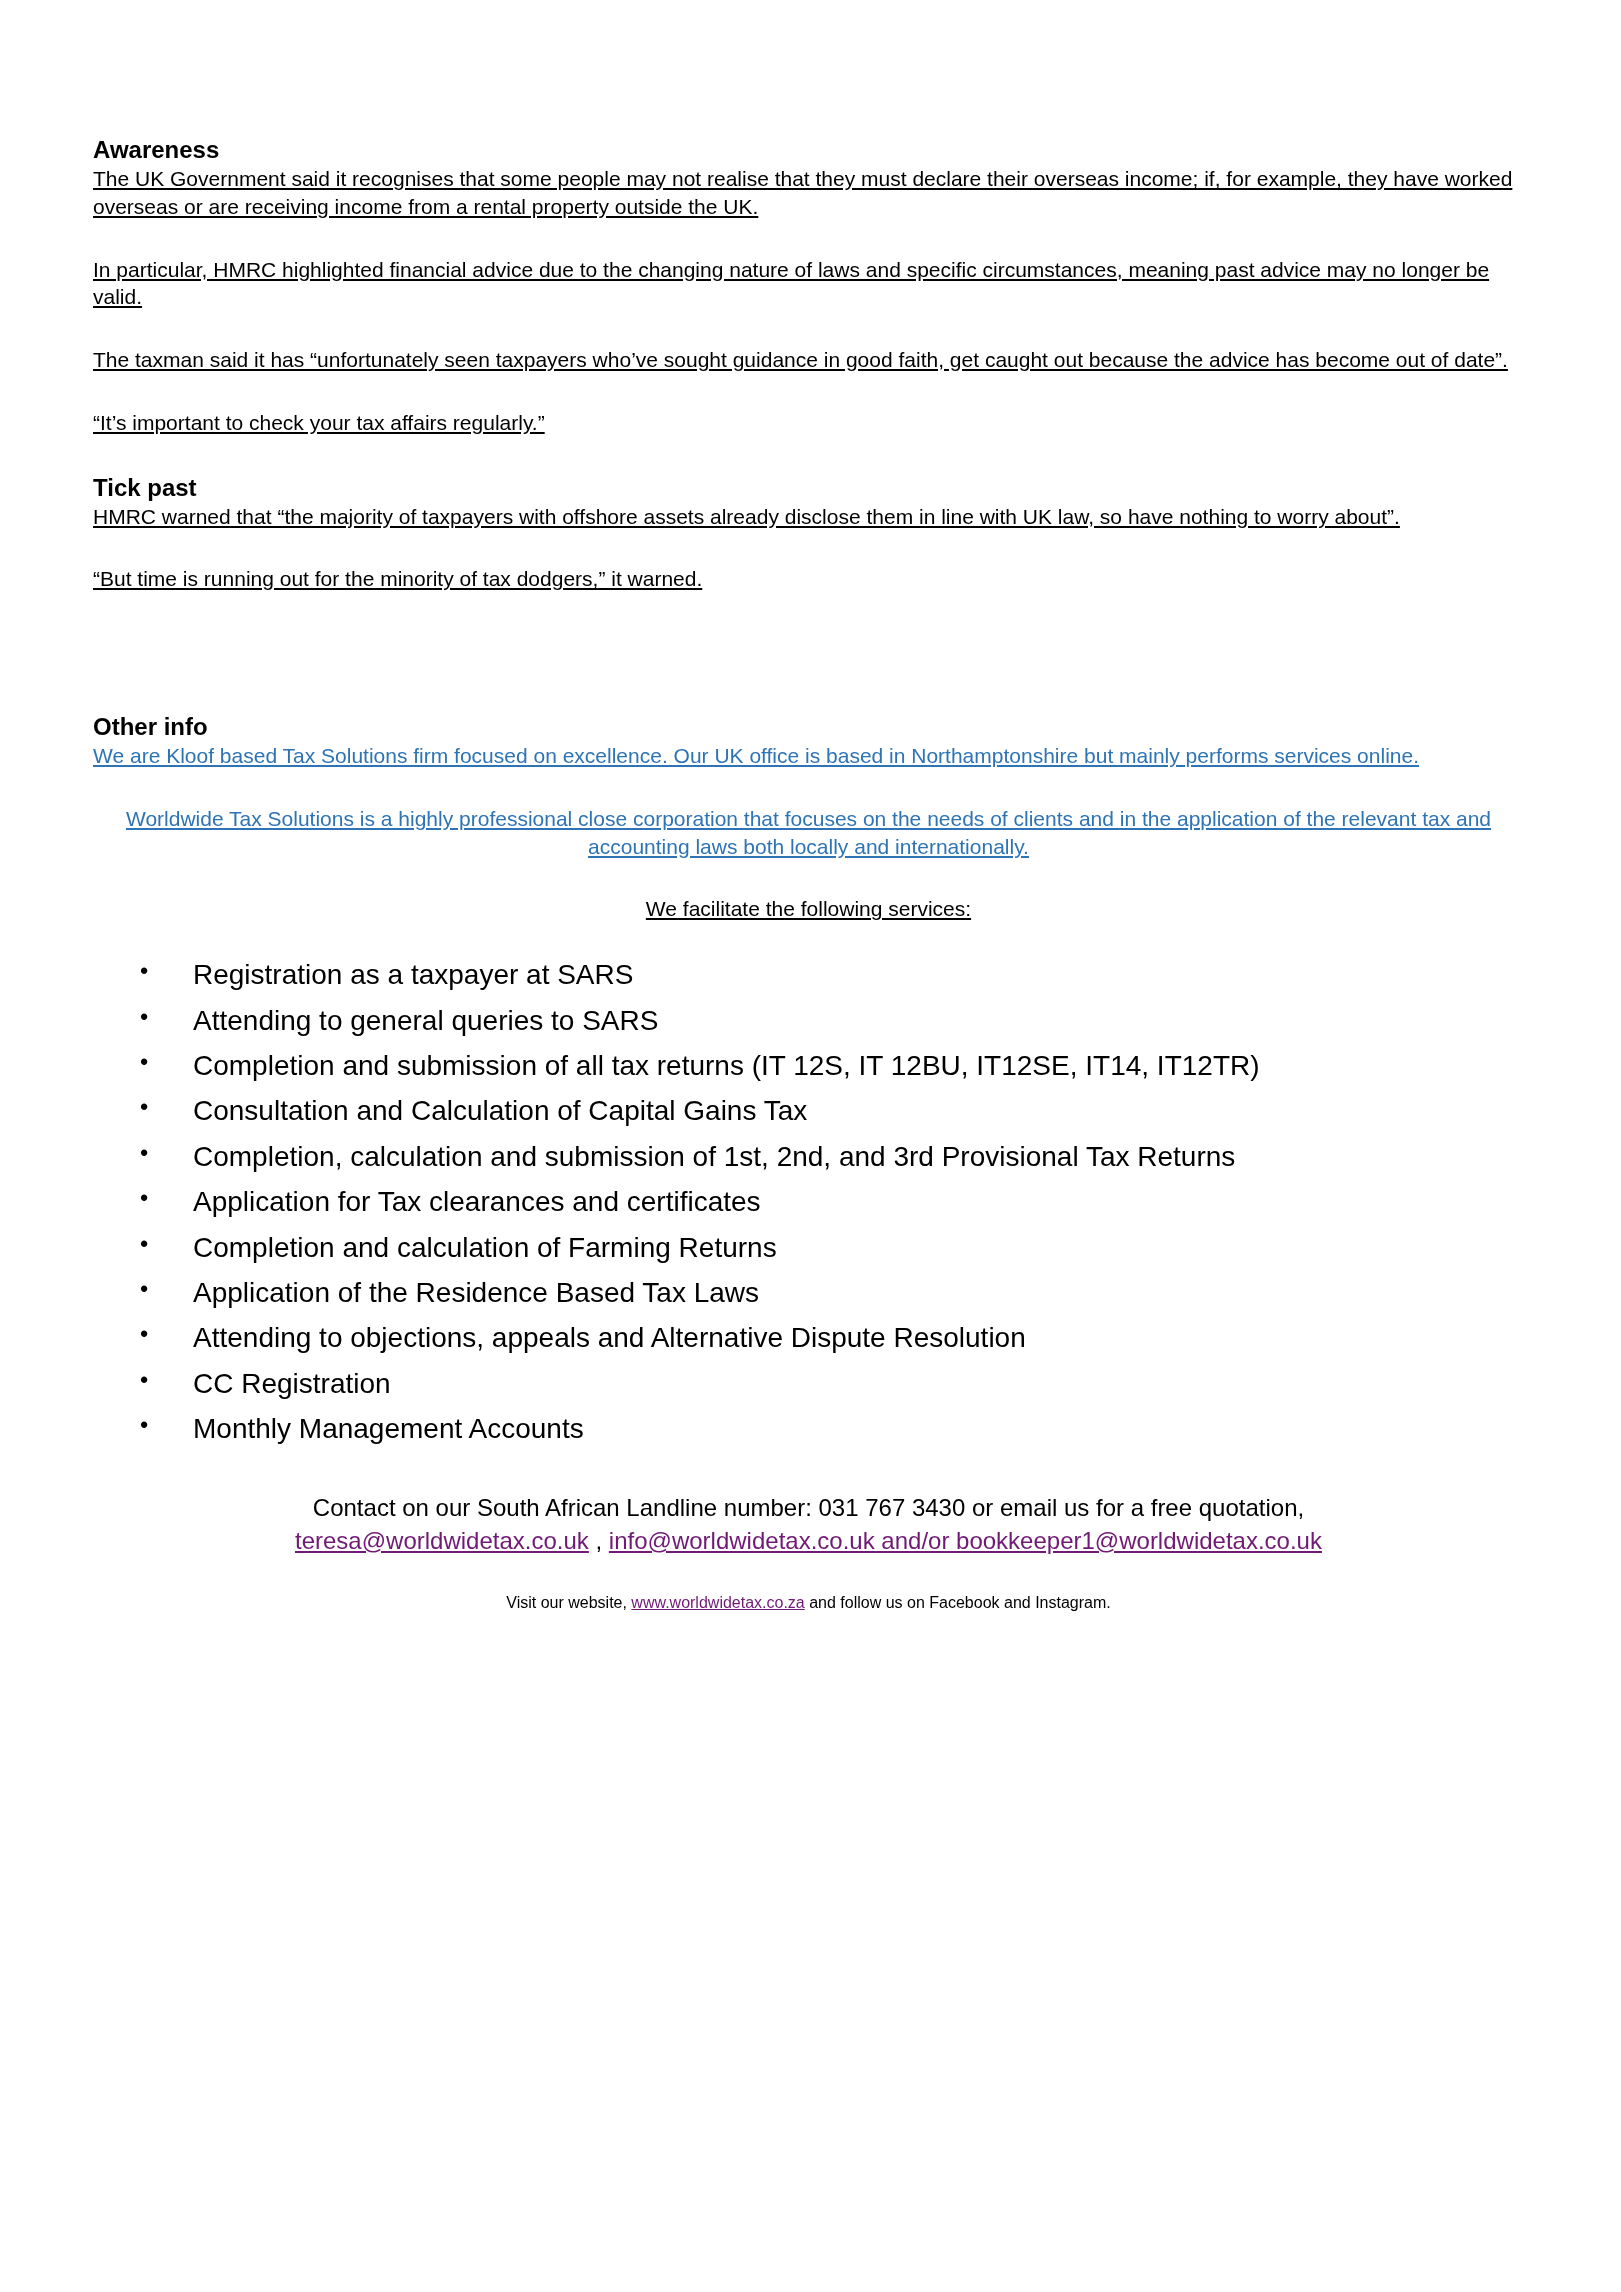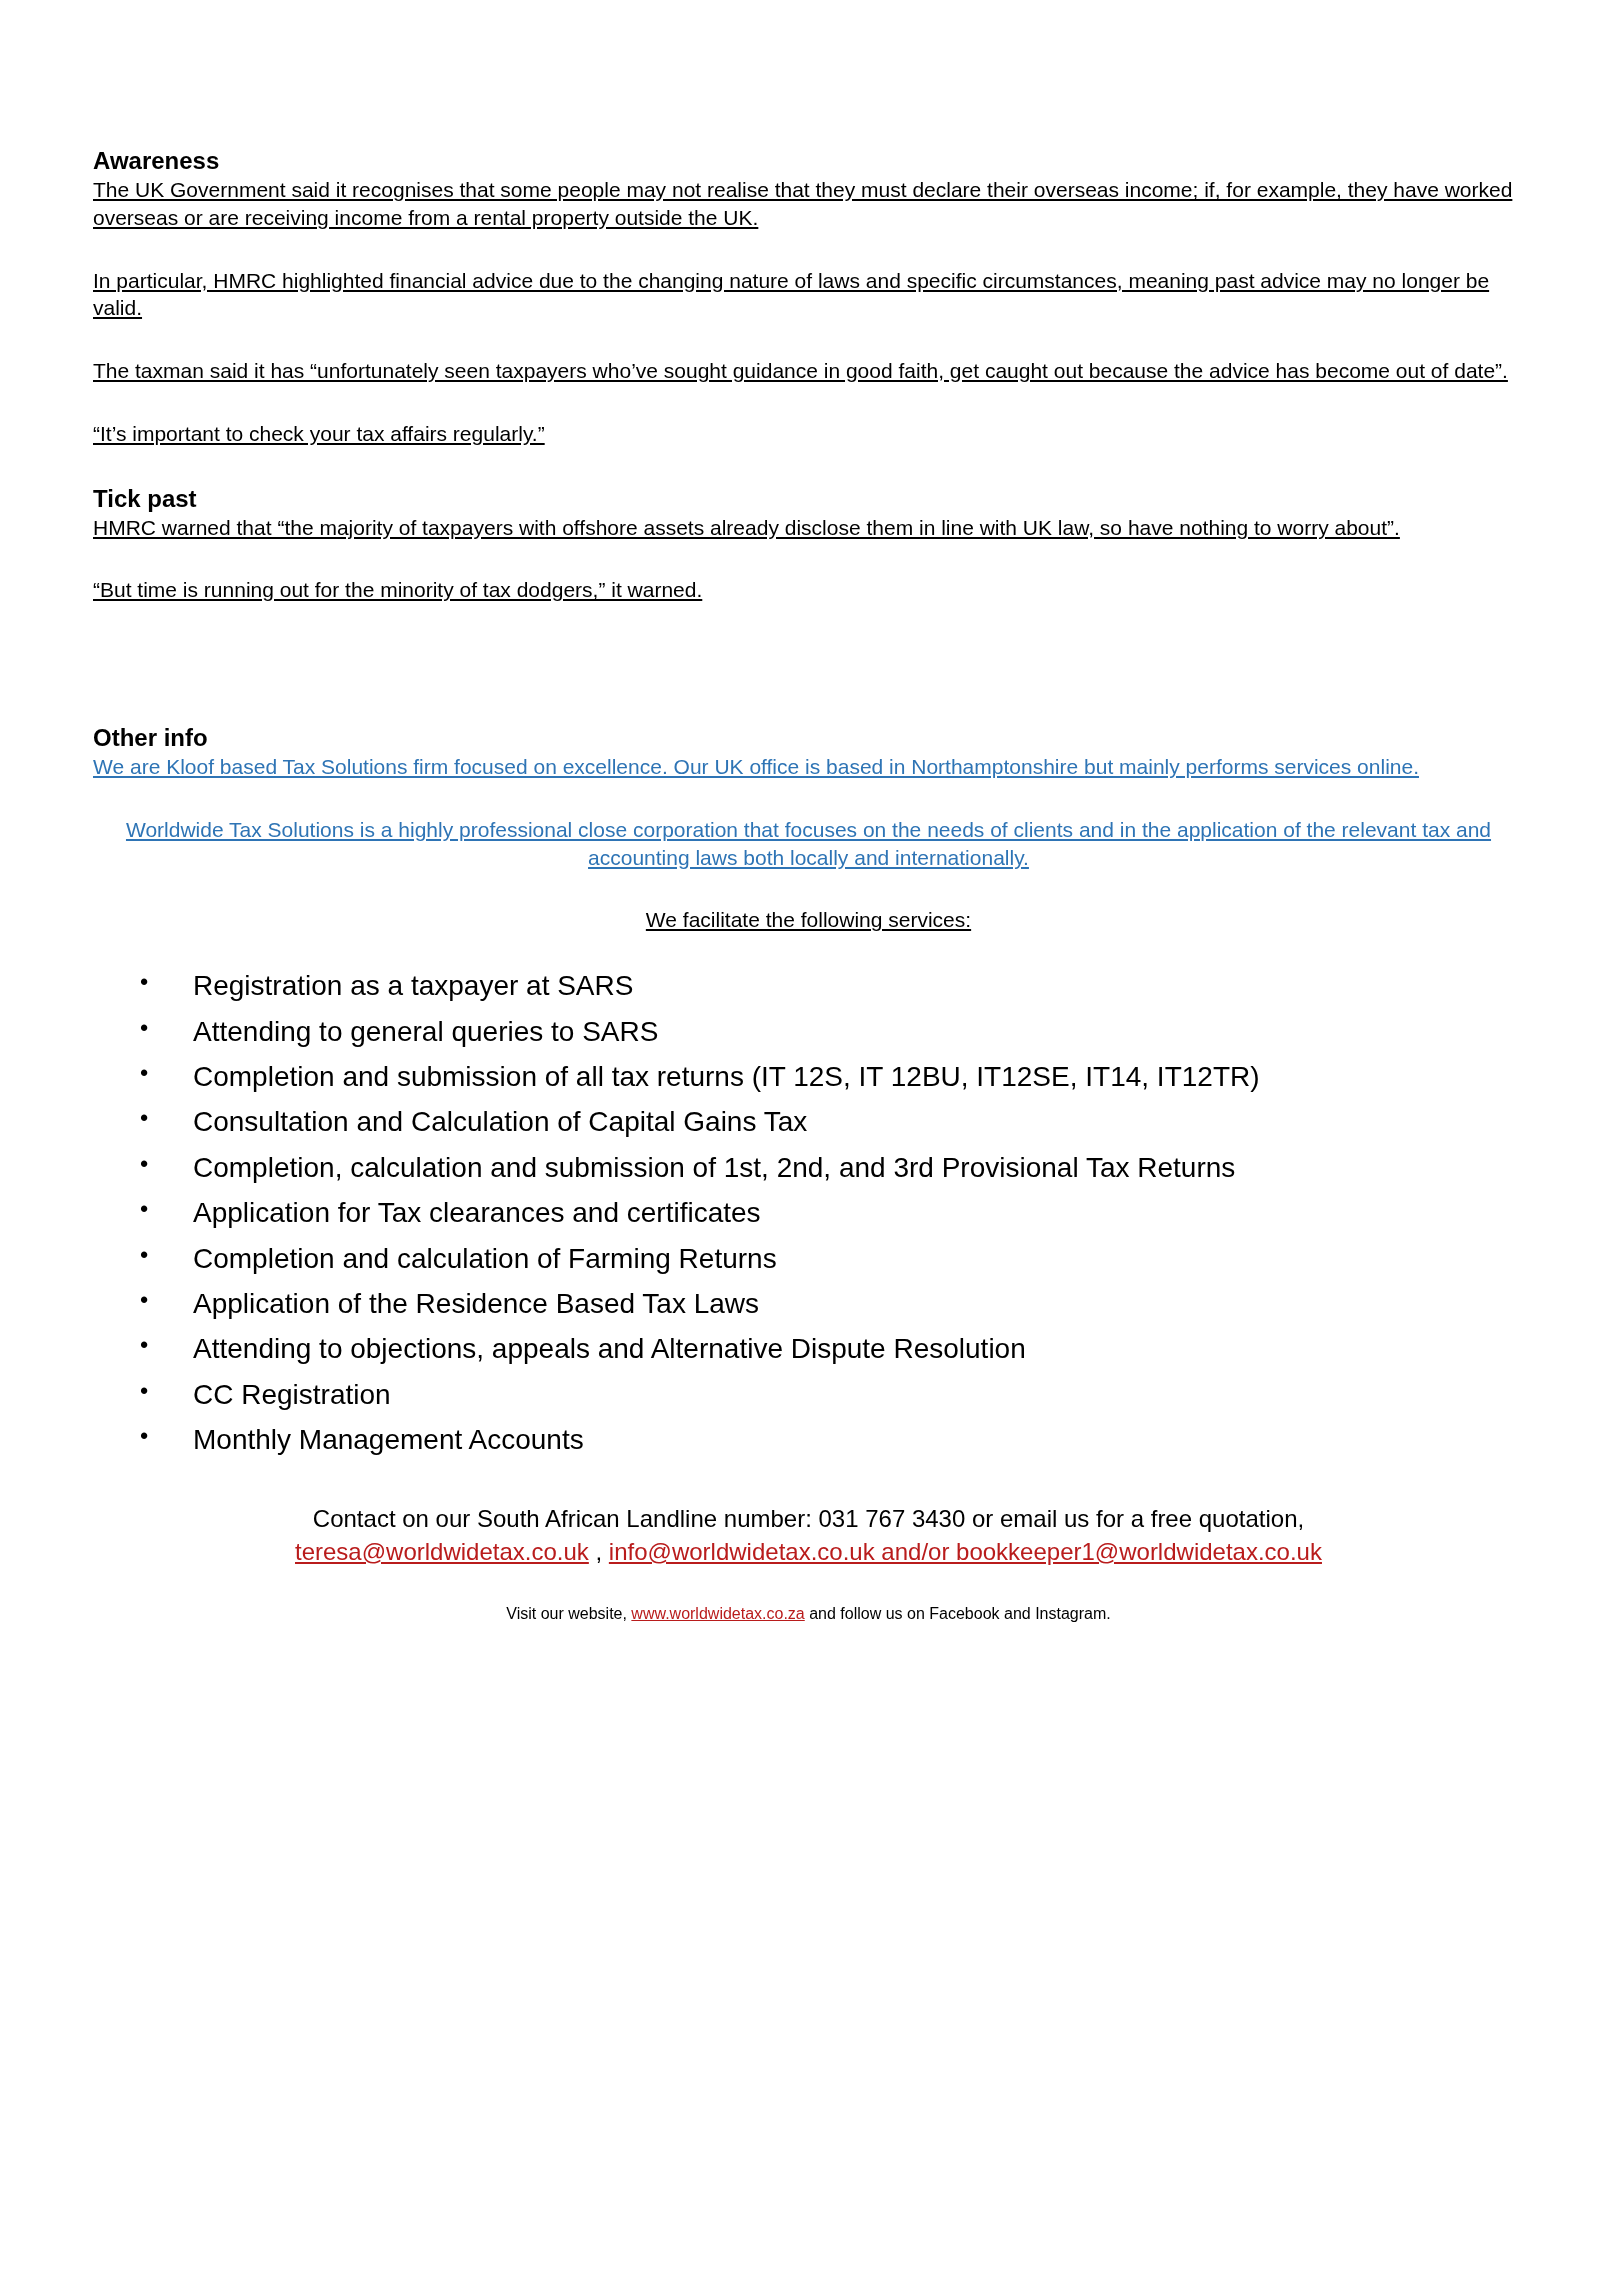--- a/index.html
+++ b/index.html
@@ -18,21 +18,21 @@
   .page {
     position: absolute;
     left: 0; top: 0;
     width: 1621px;
     height: 2293px;
     background: #ffffff;
   }
   .content {
     position: absolute;
     left: 93px;
-    top: 145px;
+    top: 134px;
     width: 1431px;
   }
   .heading {
     font-size: 24px;
     font-weight: bold;
     line-height: 1.30;
     margin: 0;
     color: #000000;
   }
   .para {
@@ -69,21 +69,21 @@
     line-height: 1.2;
   }
   ul.services li::before {
     content: "\2022";
     position: absolute;
     left: 47px;
     top: -1px;
     font-size: 23.5px;
   }
   a.link {
-    color: #b91c1c;
+    color: #701a75;
   }
   .contact-block {
     font-size: 24px;
     line-height: 1.35;
     text-align: center;
     color: #000000;
   }
   .visit-block {
     font-size: 16px;
     line-height: 1.35;

